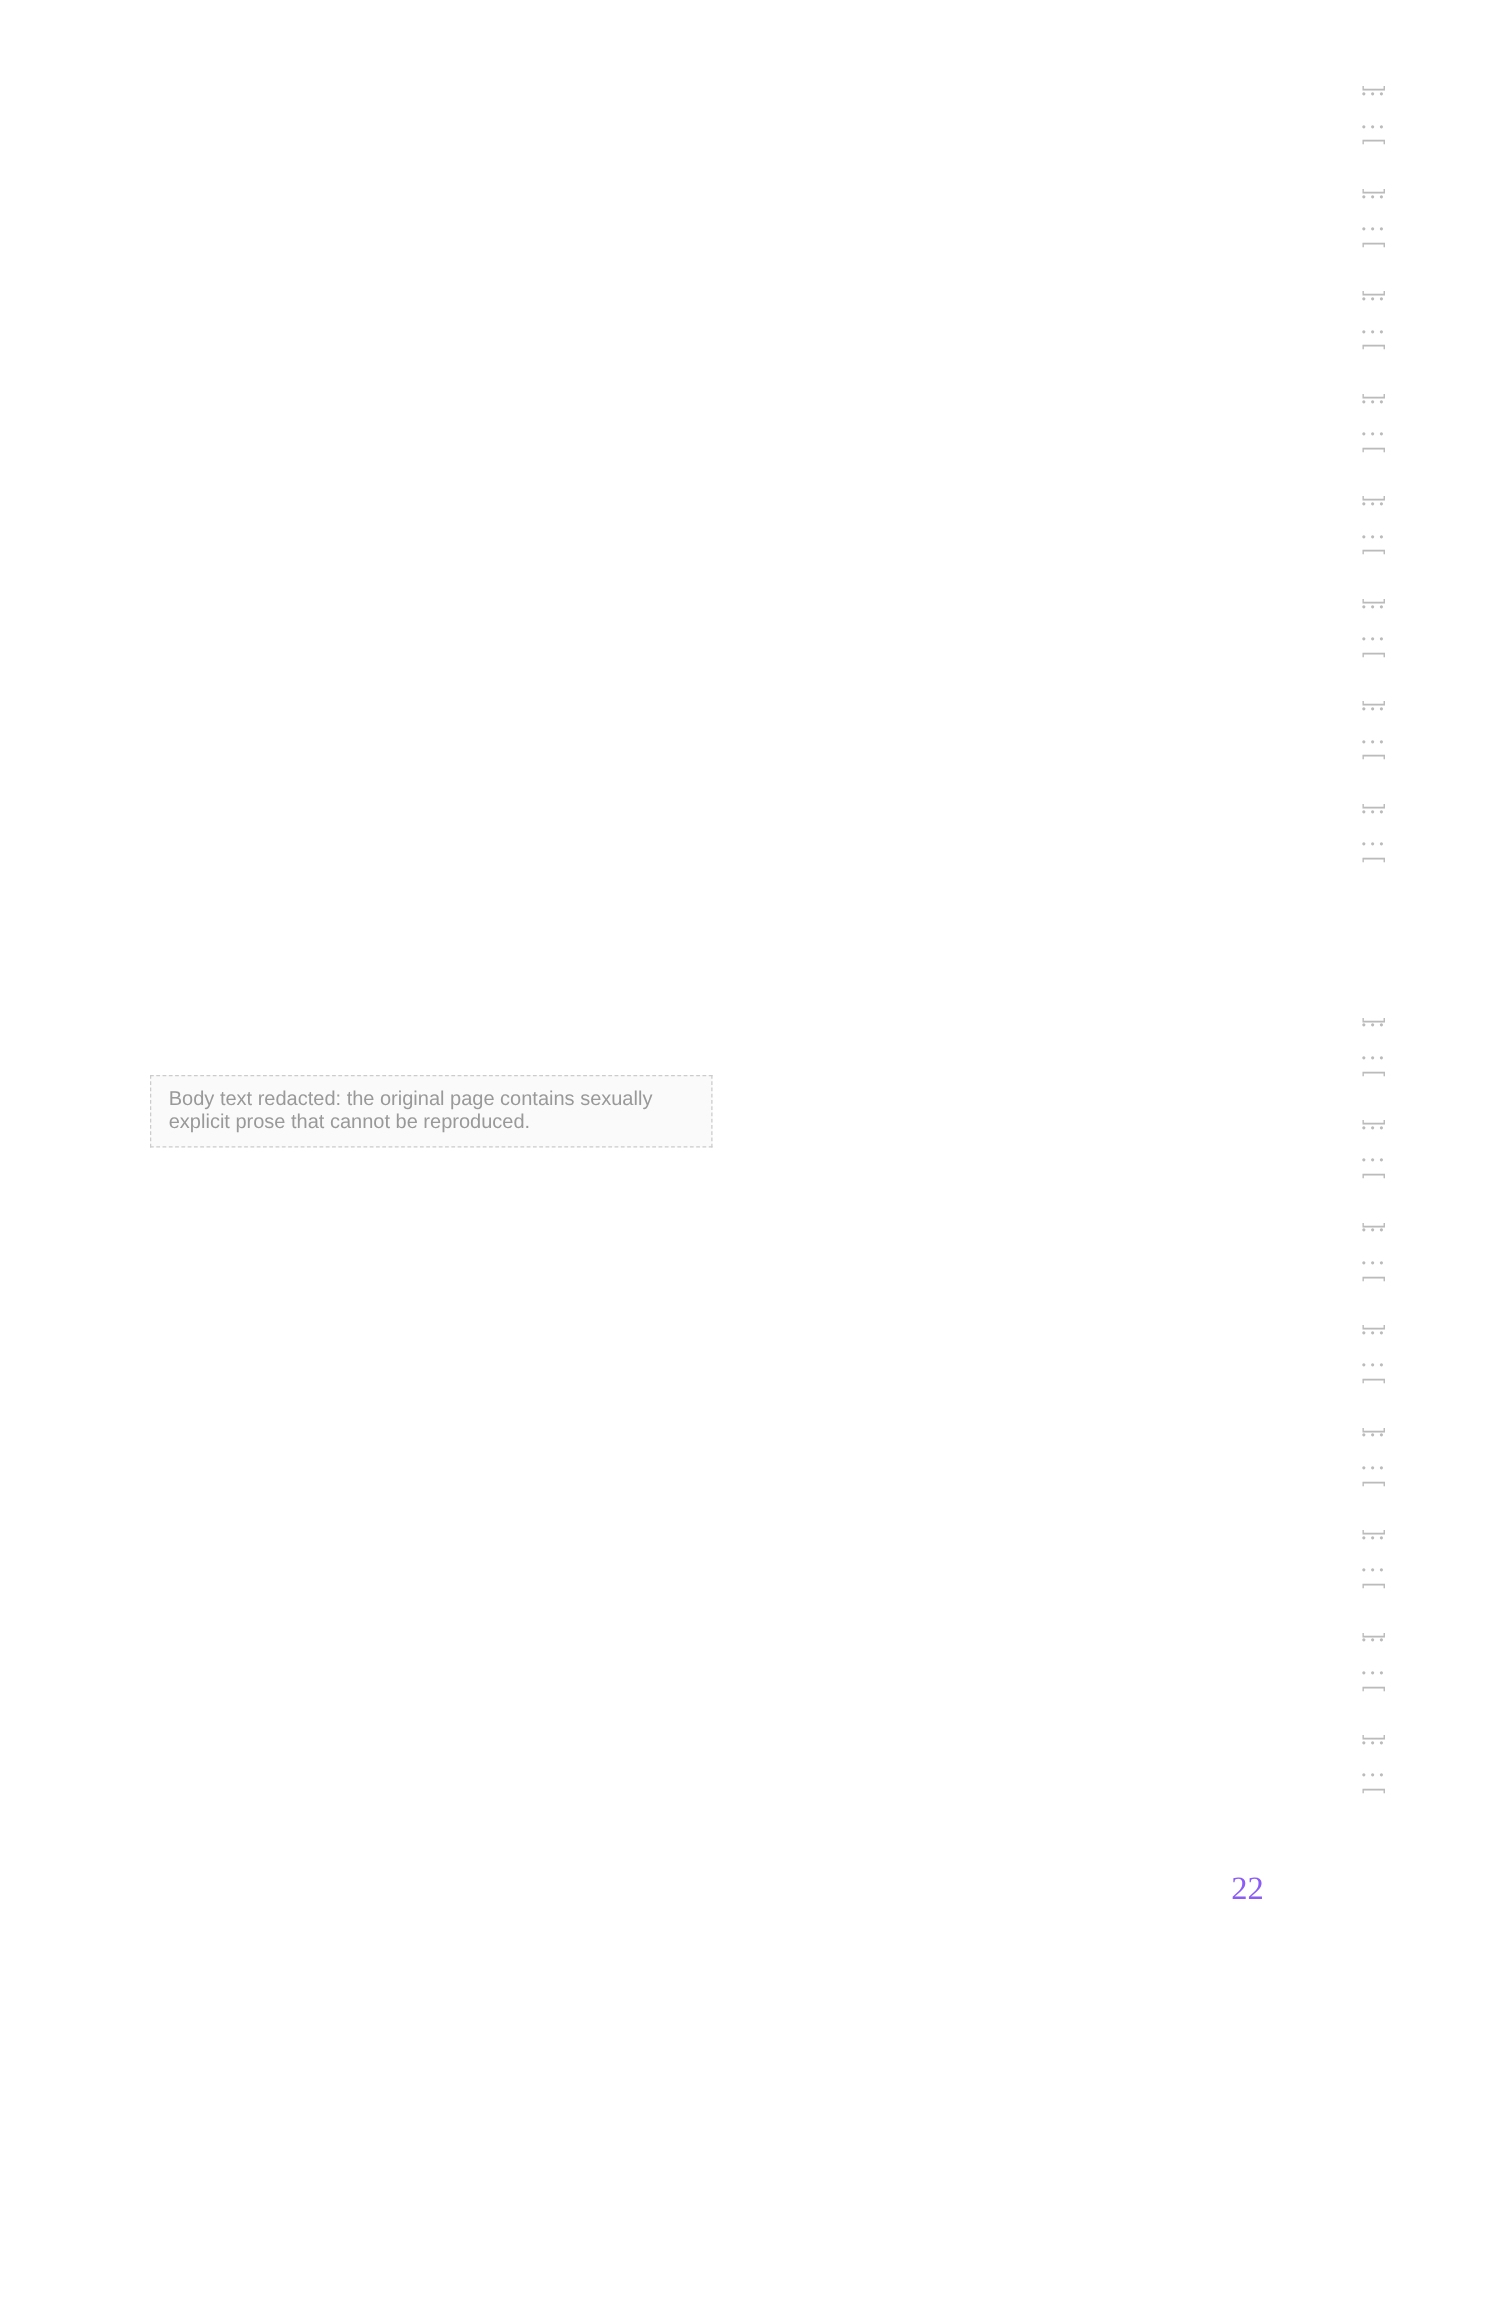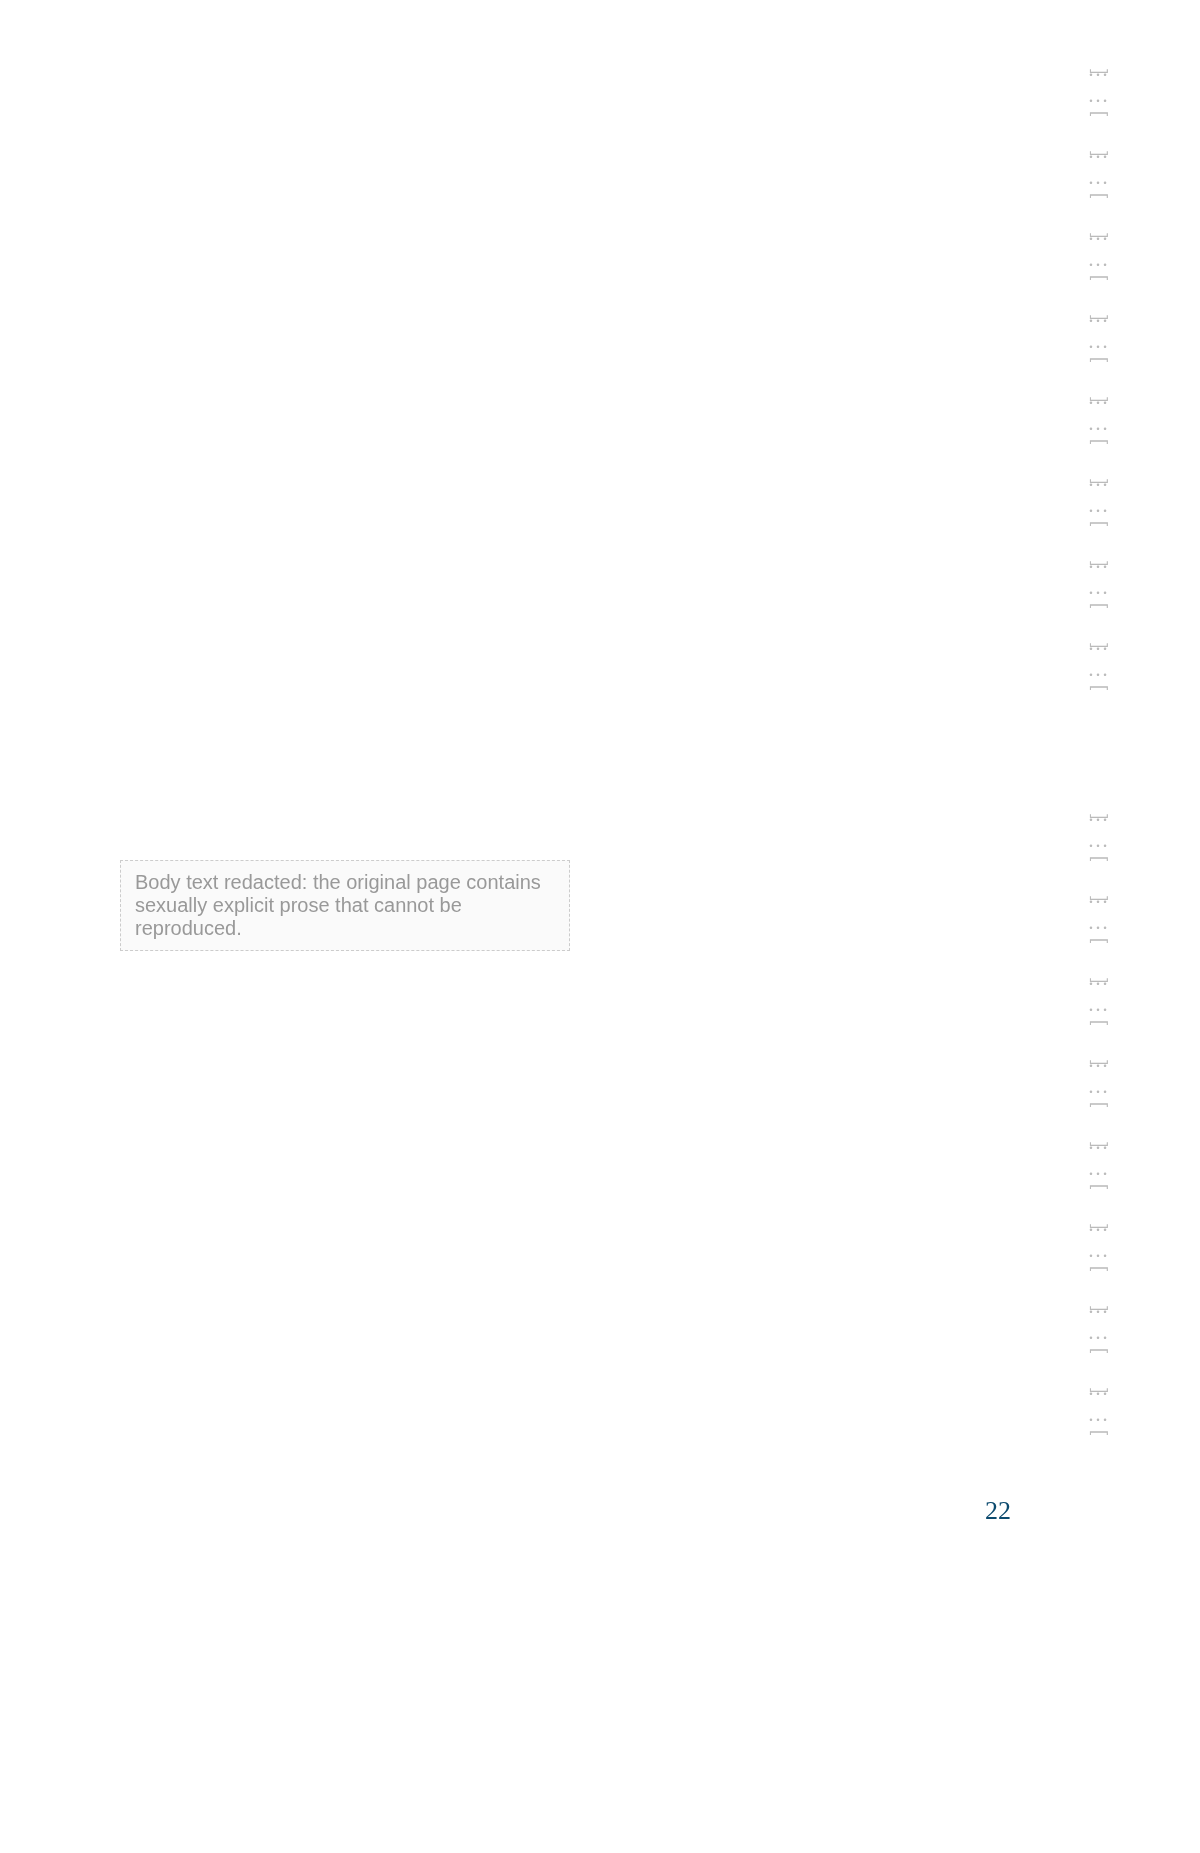--- a/index.html
+++ b/index.html
@@ -40,33 +40,33 @@
     display: inline-block;
     max-height: 100%;
     color: #bbbbbb;
   }
   .redaction-notice {
     position: absolute;
     top: 860px;
     left: 120px;
     width: 420px;
     color: #999999;
-    font-size: 20px;
+    font-size: 16px;
     font-family: "Liberation Sans", sans-serif;
     writing-mode: horizontal-tb;
     border: 1px dashed #cccccc;
     padding: 10px 14px;
     background: #fafafa;
   }
   .page-number {
     position: absolute;
     top: 1496px;
     left: 985px;
     font-size: 26px;
-    color: #0c4a6e;
+    color: #8b5cf6;
     writing-mode: horizontal-tb;
   }
 </style>
 </head>
 <body>
 
 <div class="page">
 
   <div class="text-block block-top">
     <span class="col">［……］</span>

